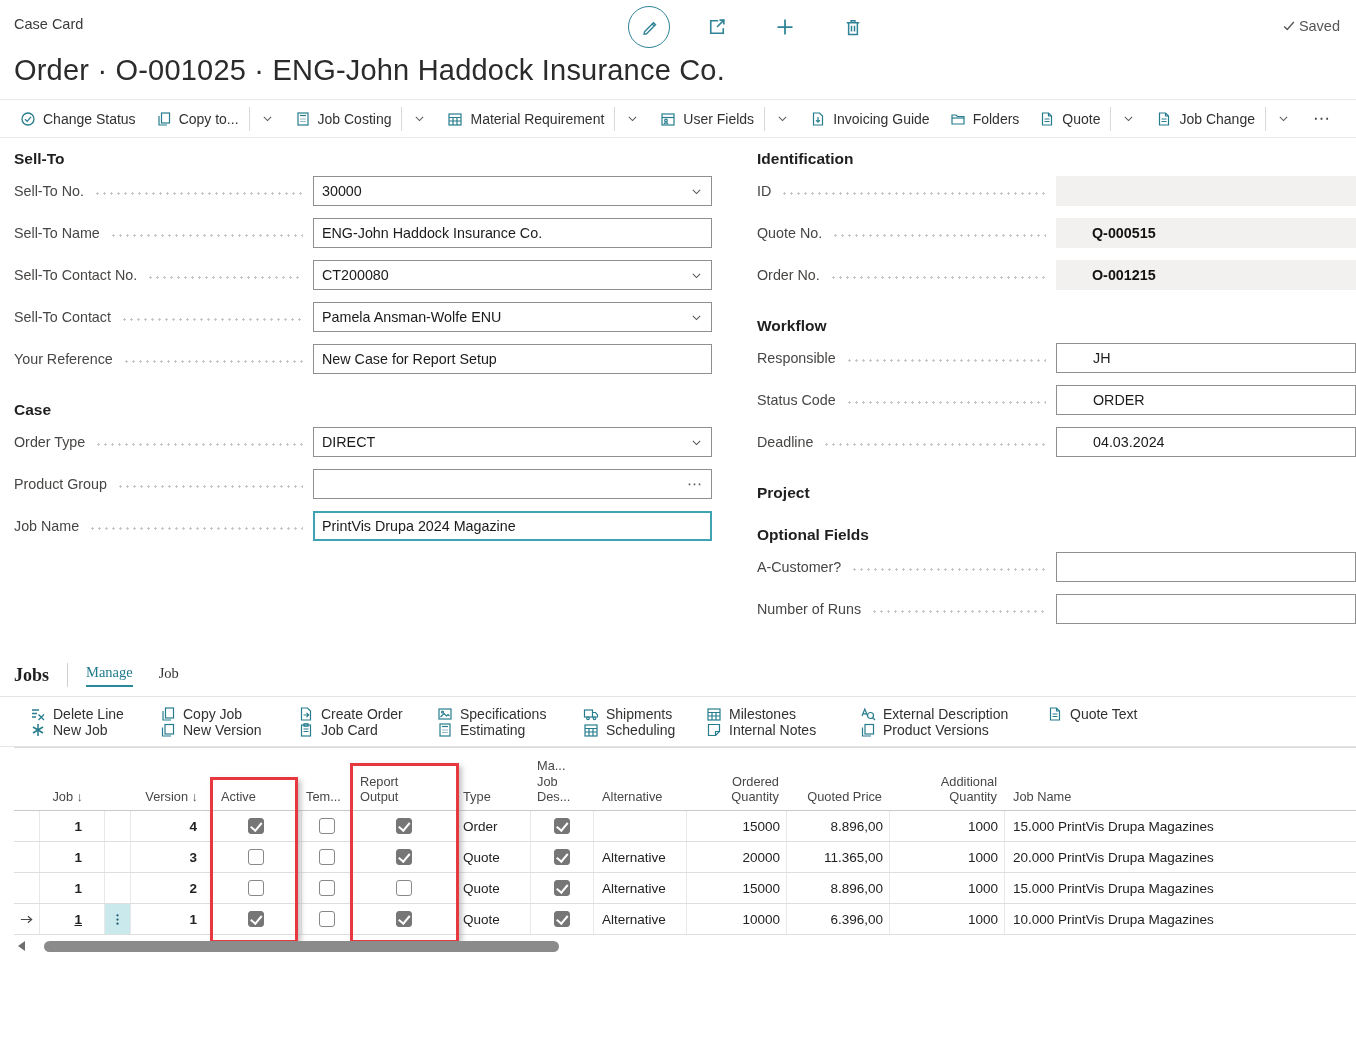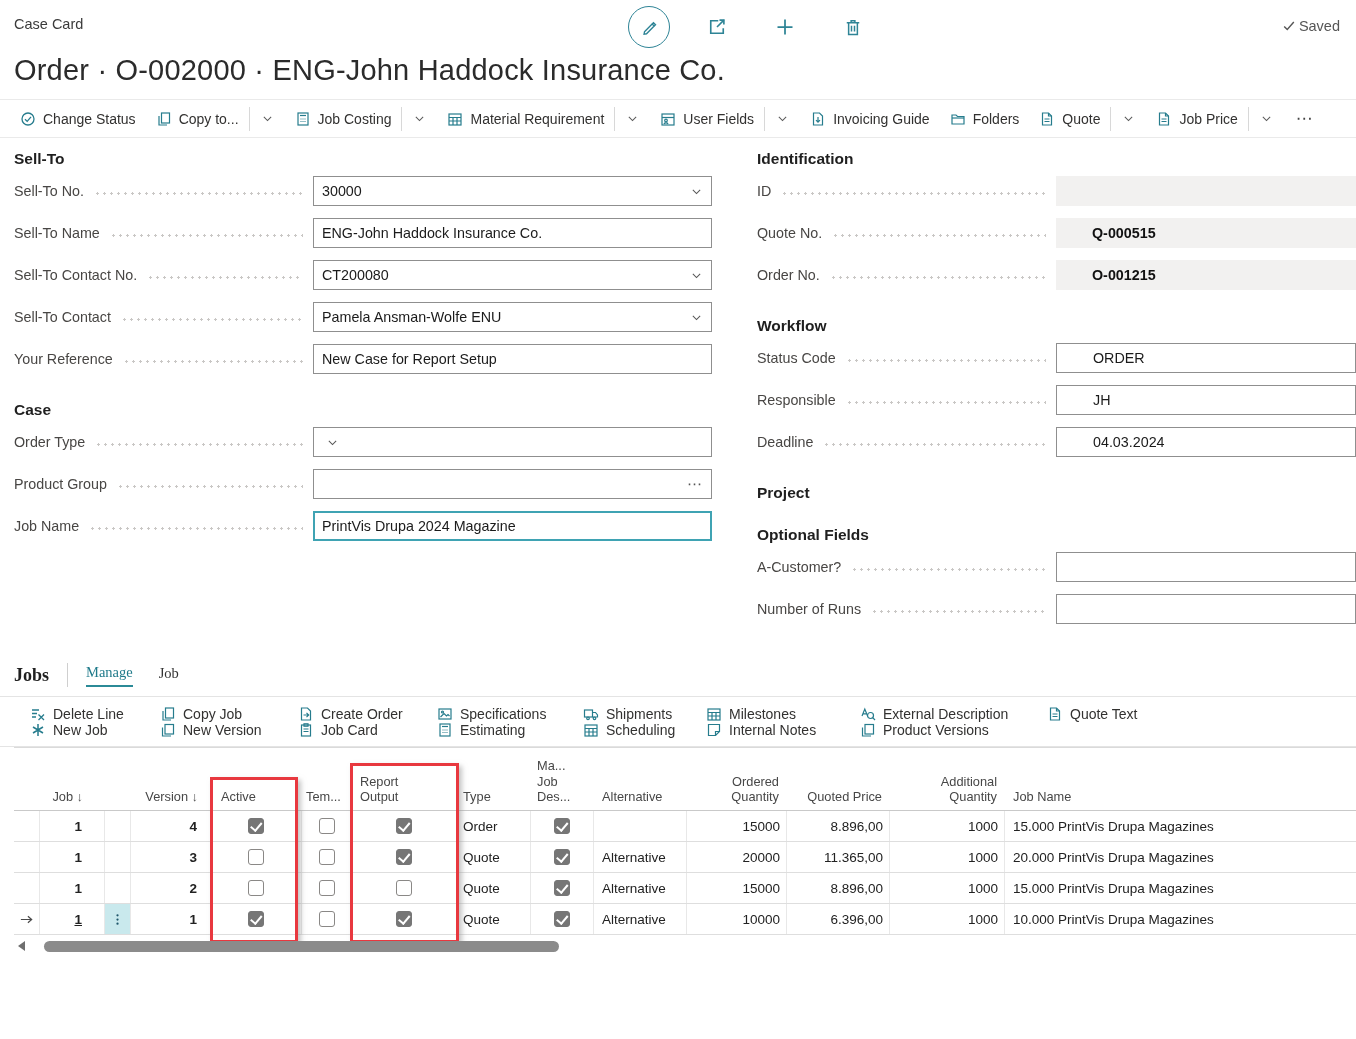--- a/index.html
+++ b/index.html
@@ -301,21 +301,21 @@
     <div class="saved">
       <span>
           <svg class="ic" width="14" height="14">
             <use href="#sym-check"></use>
           </svg>
         </span>
       <span>Saved</span>
     </div>
   </div>
 
-  <div class="title">Order · O-002000 · ENG-John Haddock Insurance Co.</div>
+  <div class="title">Order · O-001025 · ENG-John Haddock Insurance Co.</div>
 
   <div class="actionbar">
     <div class="ab-item">
       <span>
           <svg class="ic" width="16" height="16">
             <use href="#sym-circle-check"></use>
           </svg>
         </span>
       <span>Change Status</span>
     </div>
@@ -414,21 +414,21 @@
             <use href="#sym-chevron"></use>
           </svg>
         </span>
       </div>
     <div class="ab-item">
       <span>
           <svg class="ic" width="16" height="16">
             <use href="#sym-doc"></use>
           </svg>
         </span>
-      <span>Job Price</span>
+      <span>Job Change</span>
     </div>
     <div class="ab-split"></div>
     <div class="ab-chev">
         <span>
           <svg class="ic" width="13" height="13">
             <use href="#sym-chevron"></use>
           </svg>
         </span>
       </div>
     <div class="ab-overflow">⋯</div>
@@ -501,20 +501,21 @@
       </div>
 
       <div class="sec-title mt">Case</div>
 
       <div class="frow">
         <div class="flabel">
             <span class="txt">Order Type</span>
             <span class="leader"></span>
           </div>
         <div class="fbox">
+            <span class="val">DIRECT</span>
             <span class="chev">
               <svg class="ic" width="13" height="13">
                 <use href="#sym-chevron"></use>
               </svg>
             </span>
           </div>
       </div>
       <div class="frow">
         <div class="flabel">
             <span class="txt">Product Group</span>
@@ -564,34 +565,34 @@
           </div>
         <div class="fbox readonly">
             <span class="val">O-001215</span>
           </div>
       </div>
 
       <div class="sec-title mt">Workflow</div>
 
       <div class="frow">
         <div class="flabel">
+            <span class="txt">Responsible</span>
+            <span class="leader"></span>
+          </div>
+        <div class="fbox">
+            <span class="val">JH</span>
+          </div>
+      </div>
+      <div class="frow">
+        <div class="flabel">
             <span class="txt">Status Code</span>
             <span class="leader"></span>
           </div>
         <div class="fbox">
             <span class="val">ORDER</span>
-          </div>
-      </div>
-      <div class="frow">
-        <div class="flabel">
-            <span class="txt">Responsible</span>
-            <span class="leader"></span>
-          </div>
-        <div class="fbox">
-            <span class="val">JH</span>
           </div>
       </div>
       <div class="frow">
         <div class="flabel">
             <span class="txt">Deadline</span>
             <span class="leader"></span>
           </div>
         <div class="fbox">
             <span class="val">04.03.2024</span>
           </div>

